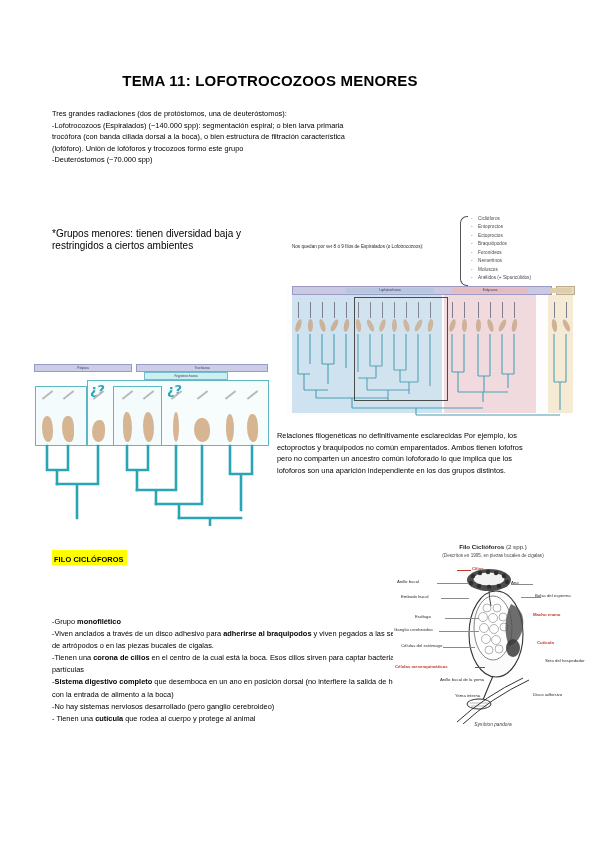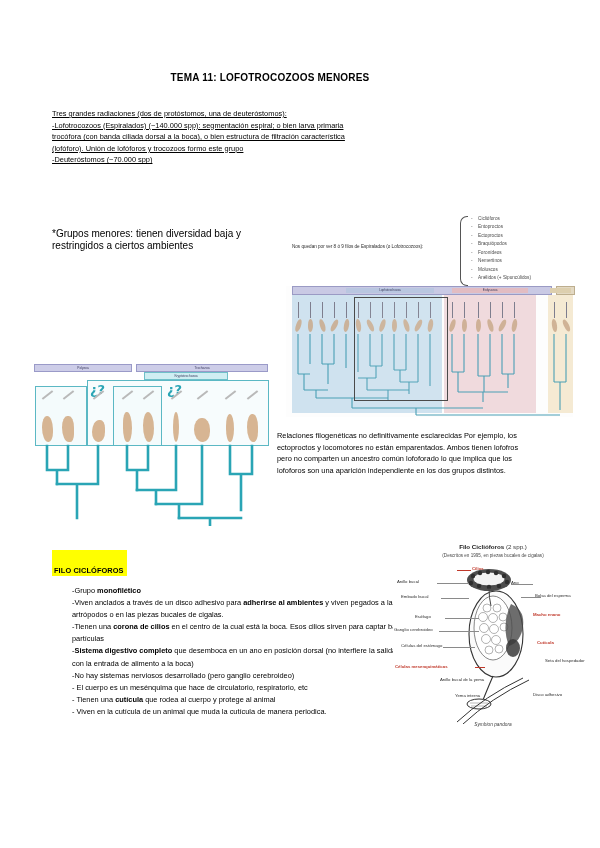--- a/index.html
+++ b/index.html
@@ -22,36 +22,36 @@
     background: #ffffff;
   }
 
   
   .doc-title {
     position: absolute;
     top: 72px;
     left: 0;
     width: 540px;
     text-align: center;
-    font-size: 10px;
+    font-size: 15px;
     font-weight: bold;
     letter-spacing: .2px;
   }
 
   
   .intro {
     position: absolute;
     top: 108px;
     left: 52px;
     width: 300px;
     font-size: 7.4px;
     line-height: 11.6px;
   }
   .intro p { margin: 0 0 9px 0; }
-  .intro p.tight { margin-bottom: 0; text-decoration: underline; }
+  .intro p.tight { margin-bottom: 0; }
 
   .note-block {
     position: absolute;
     top: 228px;
     left: 52px;
     width: 210px;
     font-size: 10px;
     line-height: 12px;
   }
 
@@ -237,33 +237,32 @@
   }
 
   
   .highlight-head {
     position: absolute;
     left: 52px;
     top: 550px;
     font-size: 7.4px;
     font-weight: bold;
     background: #ffff00;
-    padding: 16px 3px 1px 2px;
+    padding: 5px 3px 1px 2px;
     letter-spacing: .1px;
   }
 
   
   .bullets {
     position: absolute;
     left: 52px;
-    top: 585px;
+    top: 616px;
     width: 360px;
     font-size: 7.4px;
     line-height: 12.1px;
-    margin-left: 20px;
   }
   .bullets div { white-space: normal; }
   b { font-weight: bold; }
 
   
   .fig-anat {
     position: absolute;
     left: 393px;
     top: 540px;
     width: 200px;
@@ -458,33 +457,31 @@
         <path d="M72,88 V126 M31,126 H72 M51,126 V160"></path>
         <path d="M101,88 V112 M122,88 V112 M101,112 H122 M111,112 V132"></path>
         <path d="M150,88 V132 M111,132 H150 M130,132 V146"></path>
         <path d="M176,88 V146 M130,146 H176 M153,146 V160"></path>
         <path d="M204,88 V116 M226,88 V116 M204,116 H226 M215,116 V152"></path>
         <path d="M153,160 H215 M184,160 V168"></path>
       </g>
     </svg>
   </div>
 
-  <div class="para-phylo">Relaciones filogenéticas no definitivamente esclarecidas Por ejemplo, los ectoproctos y locomotores no están emparentados. Ambos tienen lofofros pero no comparten un ancestro común lofoforado lo que implica que los lofoforos son una aparición independiente en los dos grupos distintos.</div>
+  <div class="para-phylo">Relaciones filogenéticas no definitivamente esclarecidas Por ejemplo, los ectoproctos y braquipodos no común emparentados. Ambos tienen lofofros pero no comparten un ancestro común lofoforado lo que implica que los lofoforos son una aparición independiente en los dos grupos distintos.</div>
 
   <div class="highlight-head">FILO CICLÓFOROS</div>
 
   <div class="bullets" id="bullet-host">
       <div>-Grupo <b>monofilético</b></div>
-      <div>-Viven anclados a través de un disco adhesivo para <b>adherirse al ambientes</b> y viven pegados a las sedas de artrópodos o en las piezas bucales de cigalas.</div>
+      <div>-Viven anclados a través de un disco adhesivo para <b>adherirse al braquipodos</b> y viven pegados a las sedas de artrópodos o en las piezas bucales de cigalas.</div>
       <div>-Tienen una <b>corona de cilios</b> en el centro de la cual está la boca. Esos cilios sirven para captar bacterias y partículas</div>
       <div>-<b>Sistema digestivo completo</b> que desemboca en un ano en posición dorsal (no interfiere la salida de heces con la entrada de alimento a la boca)</div>
       <div>-No hay sistemas nerviosos desarrollado (pero ganglio cerebroideo)</div>
-      <div>- El cuerpo es un mesénquima que hace de circulatorio, respiratorio, etc</div>
       <div>- Tienen una <b>cutícula</b> que rodea al cuerpo y protege al animal</div>
-      <div>- Viven en la cutícula de un animal que muda la cutícula de manera periodica.</div>
     </div>
 
   <div class="fig-anat">
     <div class="anat-title">
       <b>Filo Ciclióforos</b><span> (2 spp.)</span>
     </div>
     <div class="anat-sub">(Descritos en 1995, en piezas bucales de cigalas)</div>
 
     <svg style="position:absolute; left:0; top:22px;" width="200" height="162" viewBox="0 0 200 162">
 

